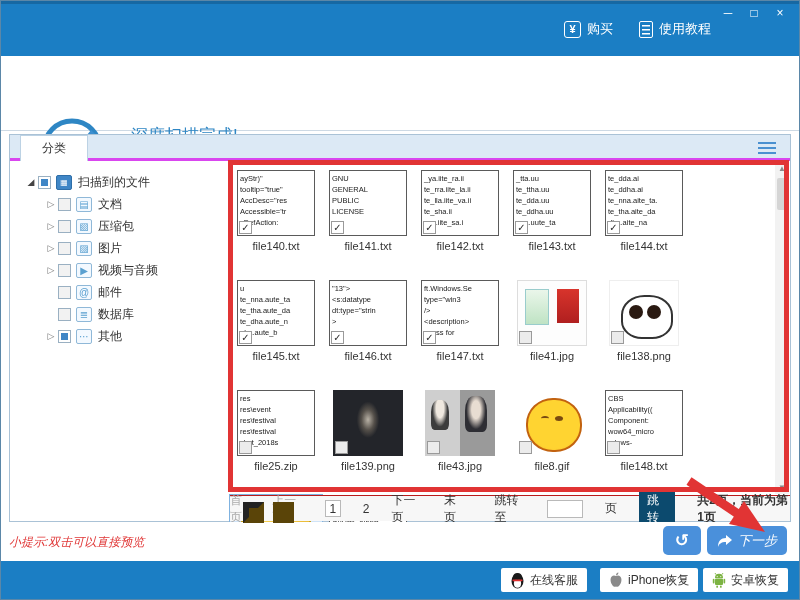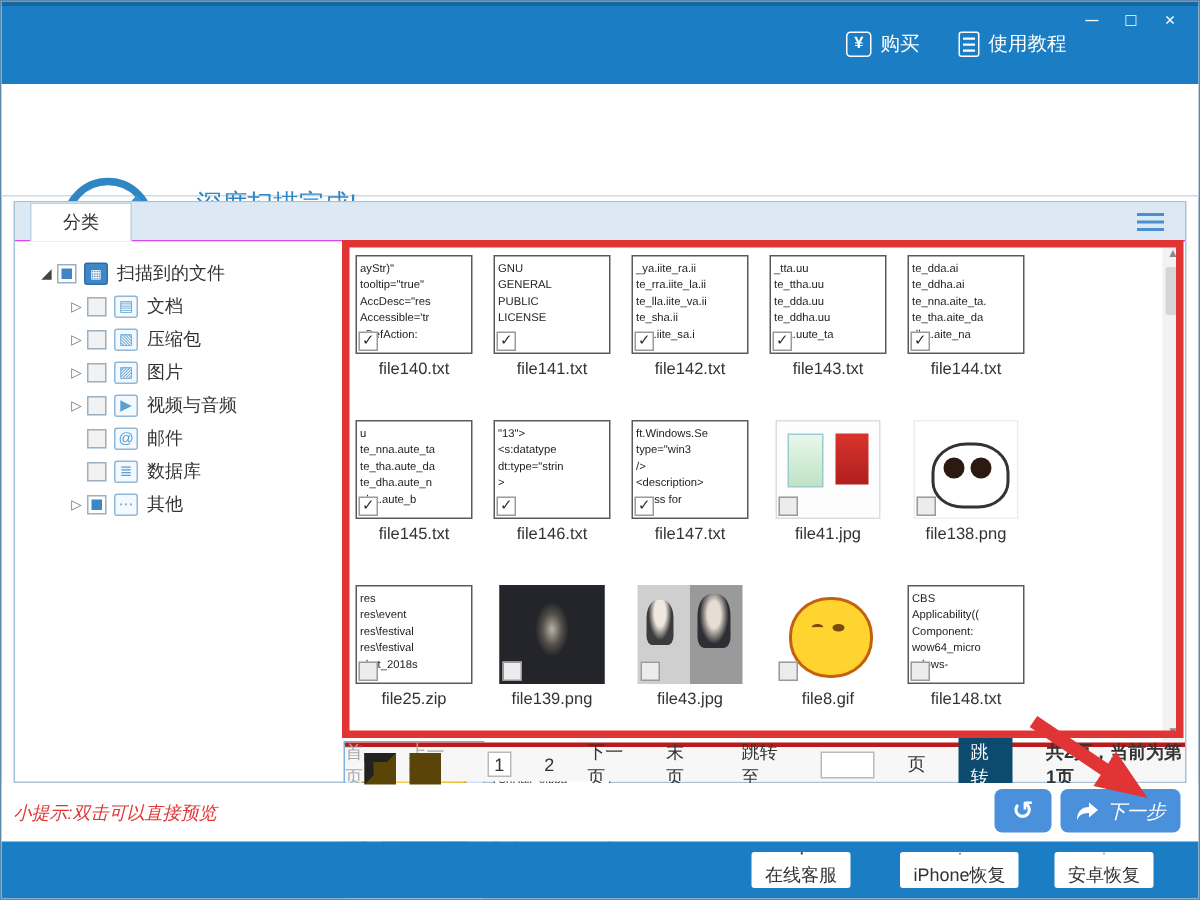--- a/index.html
+++ b/index.html
@@ -20,21 +20,21 @@
 
   
   .banner { position:absolute; left:0; top:55px; width:100%; height:75px; background:#fff; border-bottom:1px solid #cdd9e4; }
   .check-circle { position:absolute; left:38px; top:60px; }
   .banner-title { position:absolute; left:130px; top:68px; font-size:17px; color:#2e86c4; }
   .banner-sub { position:absolute; left:130px; top:98px; font-size:12px; color:#8a8a8a; }
   .banner-sub b { color:#555; }
 
   
   .panel { position:absolute; left:8px; top:133px; right:8px; bottom:77px; border:1px solid #aac2d6; background:#fff; }
-  .panel-strip { position:absolute; left:0; top:0; right:0; height:26px; background:#dce9f5; border-bottom:1px solid #d946ef; }
+  .panel-strip { position:absolute; left:0; top:0; right:0; height:26px; background:#dce9f5; border-bottom:3px solid #d946ef; }
   .tab { position:absolute; left:10px; top:0; width:68px; height:26px; background:#fff; border:1px solid #bcd2e4; border-bottom:none; font-size:12px; color:#333; text-align:center; line-height:25px; cursor:pointer; }
   .hamburger { position:absolute; right:14px; top:7px; width:18px; height:12px; cursor:pointer;
       background:linear-gradient(#4a90d0,#4a90d0) 0 0/18px 2px no-repeat,
                  linear-gradient(#4a90d0,#4a90d0) 0 5px/18px 2px no-repeat,
                  linear-gradient(#4a90d0,#4a90d0) 0 10px/18px 2px no-repeat; }
 
   
   .tree { position:absolute; left:0; top:26px; width:220px; bottom:26px; background:#fff; padding-top:10px; font-size:12px; color:#333; overflow:hidden; }
   .tree-row { display:flex; align-items:center; height:22px; cursor:pointer; }
   .tree-root { padding-left:14px; }
@@ -77,38 +77,38 @@
   .thumb-pixel-smiley::before { content:""; position:absolute; left:12px; top:14px; width:9px; height:9px; background:#5a4408; box-shadow:30px 0 0 #5a4408; }
   .thumb-pixel-smiley::after { content:""; position:absolute; left:16px; bottom:14px; width:34px; height:4px; background:#5a4408; }
   .corner::before { content:""; position:absolute; left:0; top:0; border:6px solid #222; border-right-color:transparent; border-bottom-color:transparent; z-index:2; }
 
   
   .vscroll { position:absolute; right:1px; top:27px; bottom:27px; width:14px; background:#f2f2f2; }
   .vscroll .arr { position:absolute; left:0; width:14px; height:13px; color:#8a8a8a; font-size:8px; text-align:center; line-height:13px; cursor:pointer; }
   .vscroll .thumbbar { position:absolute; left:2px; top:16px; width:10px; height:32px; background:#d5d5d5; border-radius:2px; cursor:pointer; }
 
   
-  .pagebar { position:absolute; left:220px; right:0; bottom:0; height:26px; background:#f7f7f7; border-top:3px solid #b91c1c; display:flex; align-items:center; justify-content:center; gap:22px; font-size:12px; color:#333; }
+  .pagebar { position:absolute; left:220px; right:0; bottom:0; height:26px; background:#f7f7f7; border-top:1px solid #b91c1c; display:flex; align-items:center; justify-content:center; gap:22px; font-size:12px; color:#333; }
   .pg-dis { color:#aaa; cursor:default; }
   .pg-link { cursor:pointer; }
   .pg-cur { display:inline-block; min-width:16px; height:17px; line-height:16px; text-align:center; border:1px solid #b9b9b9; background:#fff; }
   .jump-input { width:36px; height:18px; border:1px solid #b9b9b9; background:#fff; font-size:11px; padding:0 2px; }
   .jump-btn { background:#0c4a6e; color:#fff; padding:2px 8px; font-size:12px; cursor:pointer; }
   .pg-status { font-weight:bold; }
 
   
   .footer { position:absolute; left:0; bottom:38px; width:100%; height:39px; background:#fff;font-style:italic; }
   .tip { position:absolute; left:8px; top:12px; font-size:12px; color:#e03636; }
   .act-btn { position:absolute; top:4px; height:29px; background:#4a90db; border-radius:5px; color:#fff; display:flex; align-items:center; justify-content:center; cursor:pointer; }
   .back-btn { right:98px; width:38px; font-size:17px; font-weight:bold; }
   .next-btn { right:12px; width:80px; font-size:13px; gap:5px; }
 
   
   .bottombar { position:absolute; left:0; bottom:0; width:100%; height:38px; background:#1b7ec4; }
-  .bb-btn { position:absolute; top:7px; height:24px; background:#fff; border-radius:2px; display:flex; align-items:center; gap:5px; padding:0 9px; font-size:12px; color:#333; cursor:pointer;flex-direction:column; }
+  .bb-btn { position:absolute; top:7px; height:24px; background:#fff; border-radius:2px; display:flex; align-items:center; gap:5px; padding:0 9px; font-size:12px; color:#333; cursor:pointer; }
 
   
   .red-rect { position:absolute; left:227px; top:159px; width:561px; height:332px; border:5px solid #e13434; pointer-events:none; z-index:30; }
   .arrow-svg { position:absolute; left:0; top:0; width:800px; height:600px; pointer-events:none; z-index:31; }
 </style>
 </head>
 <body>
 
 <div id="window">
 

